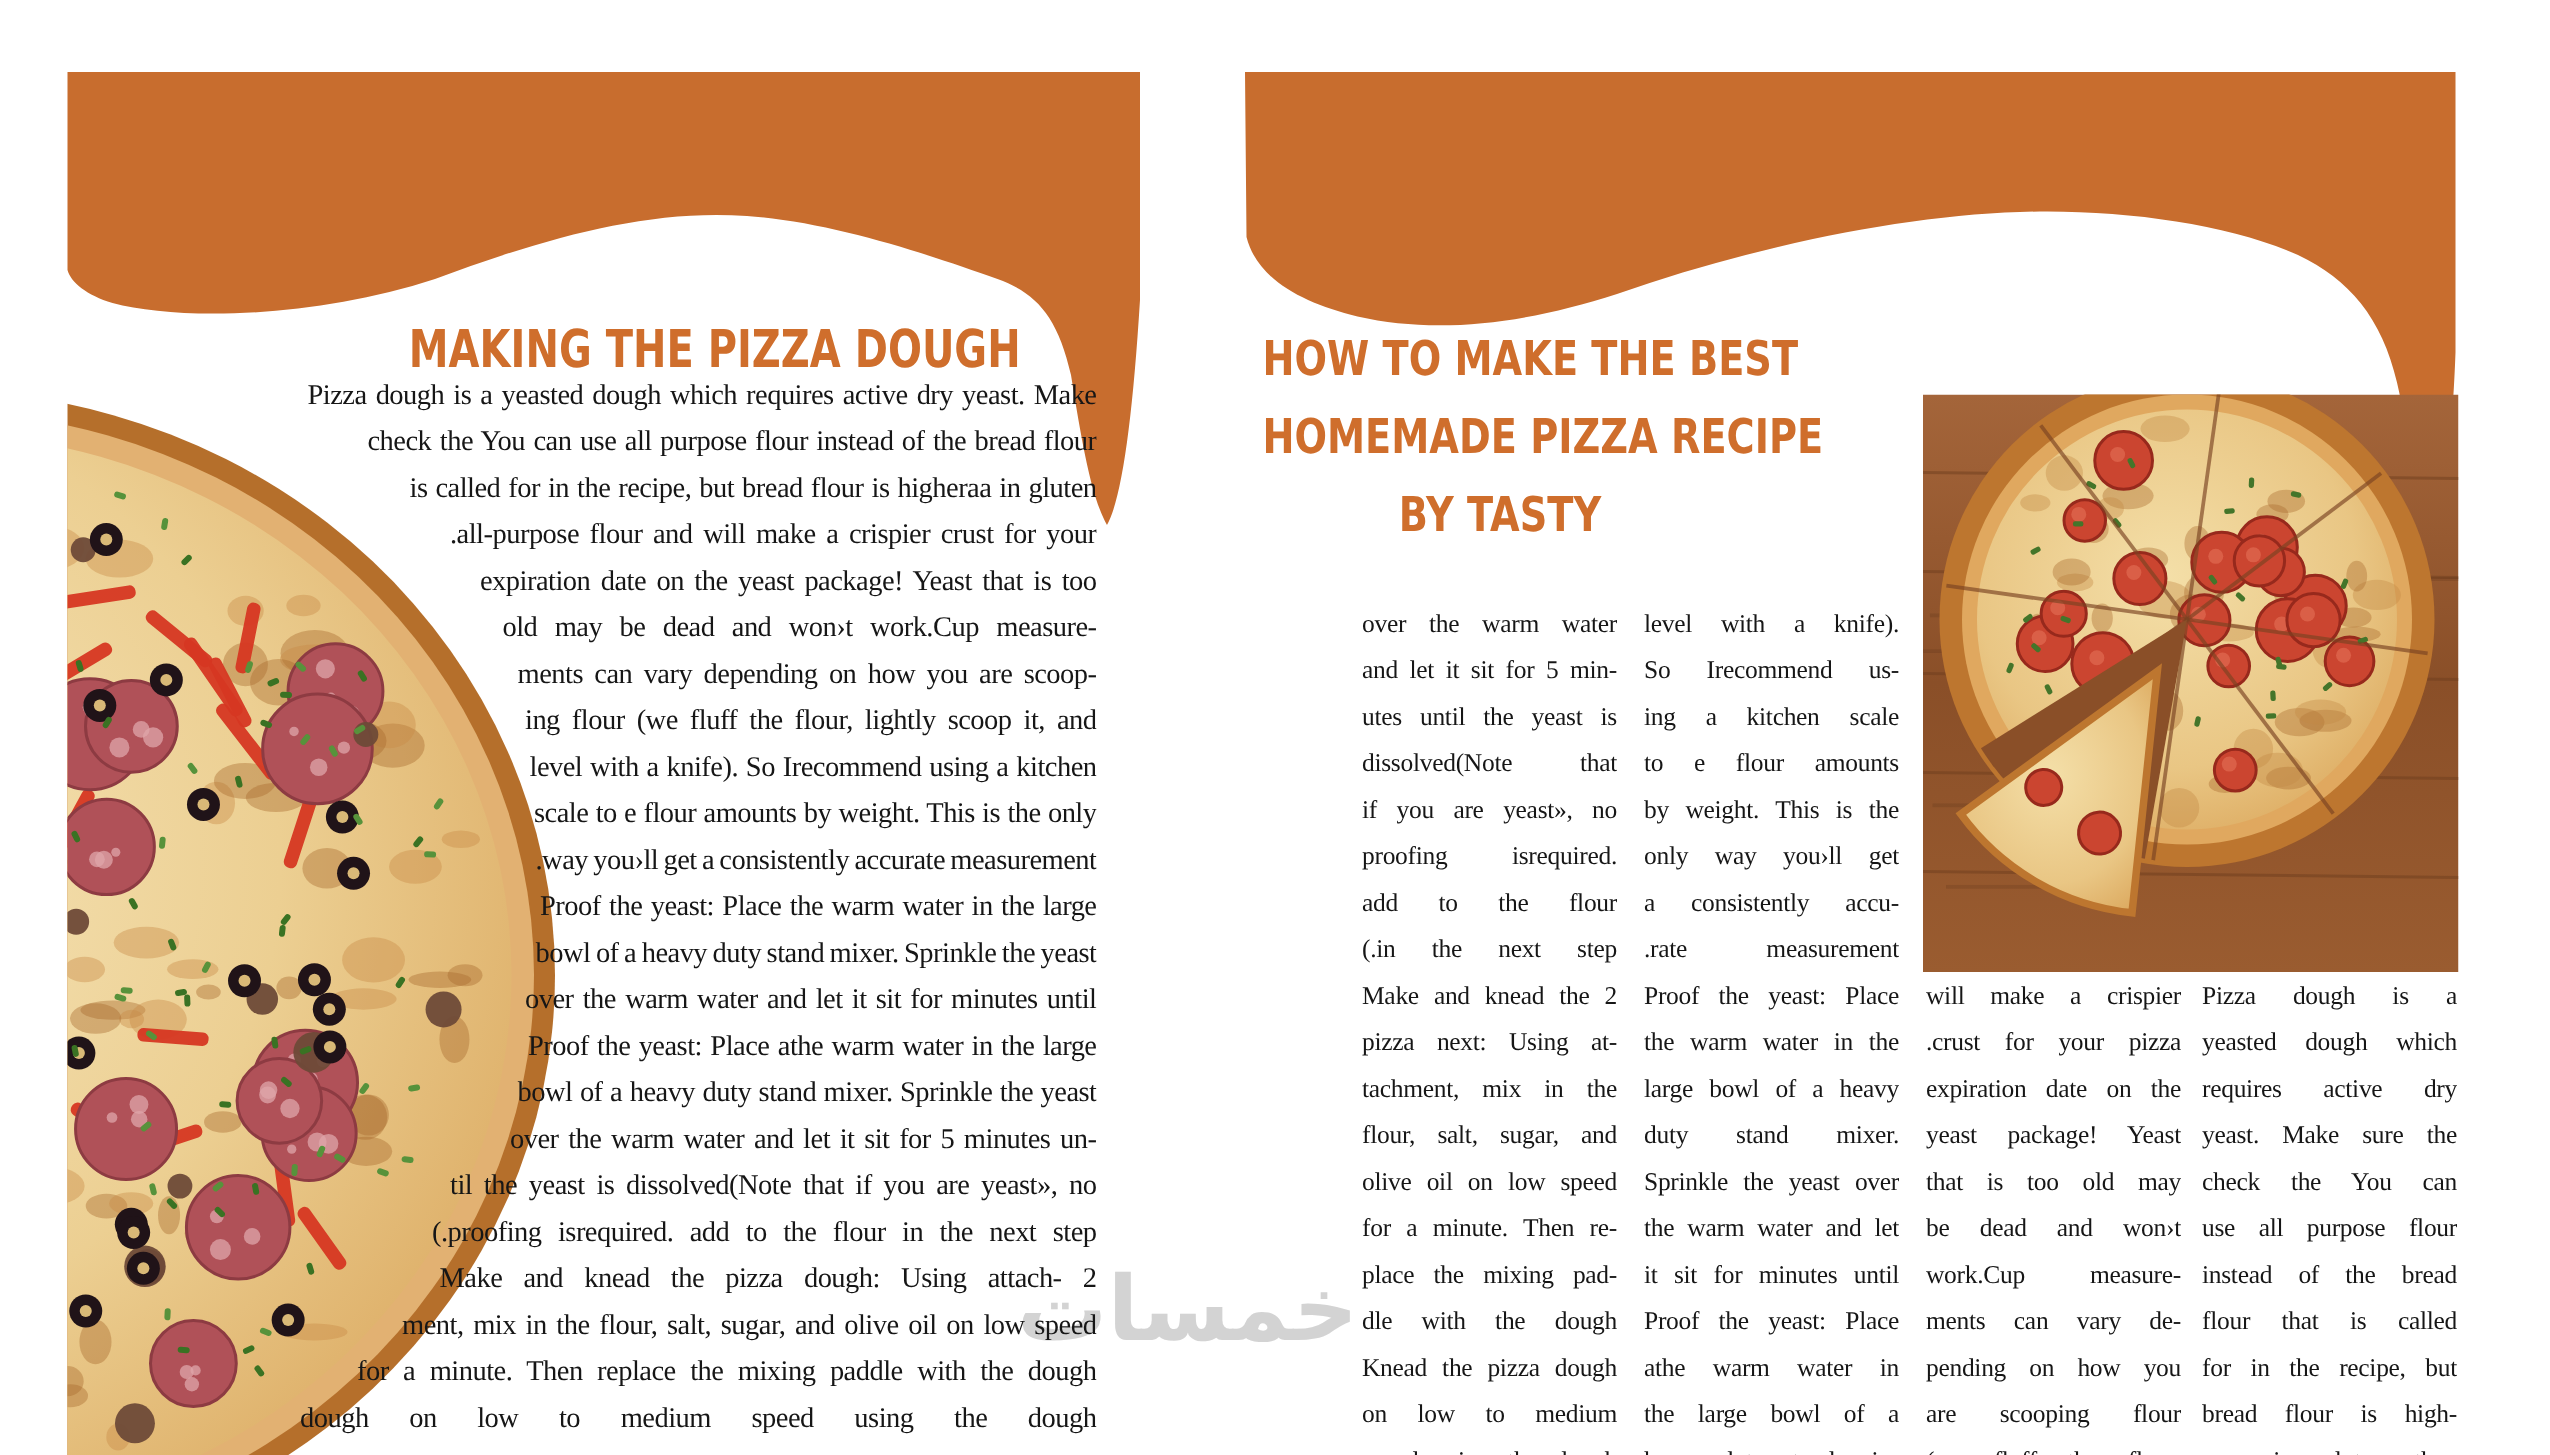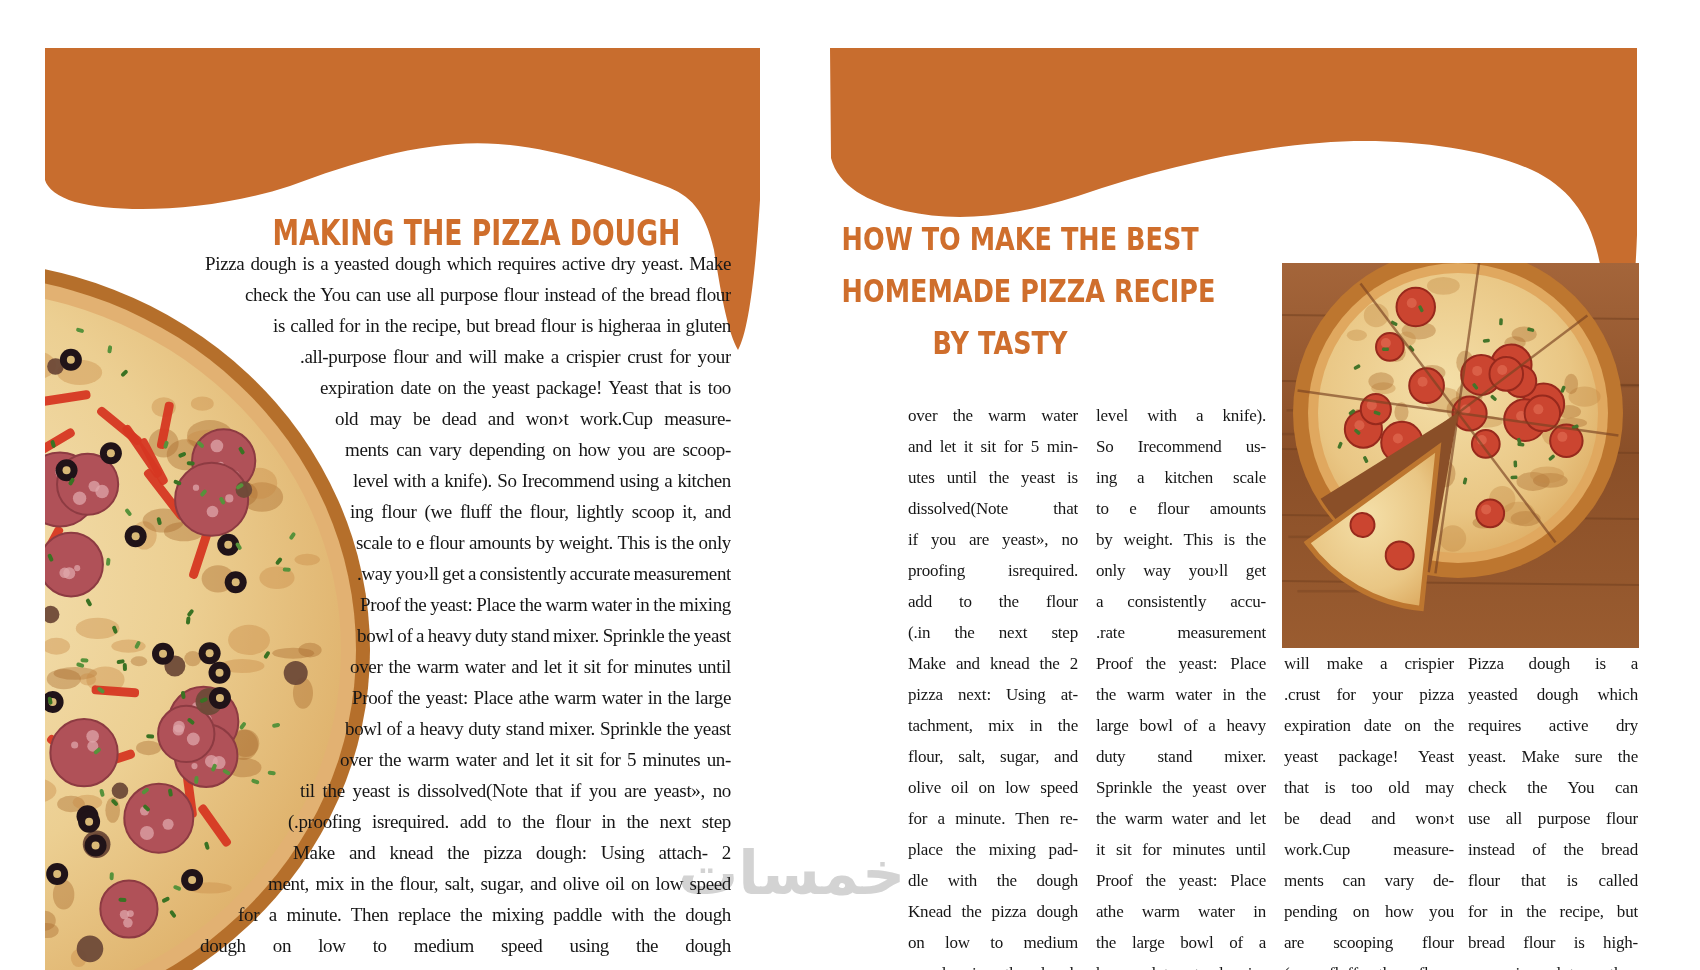--- a/index.html
+++ b/index.html
@@ -296,25 +296,25 @@
     </svg>
 
   <div id="left-body">
       <div class="bline" style="margin-left: 160px;">Pizza dough is a yeasted dough which requires active dry yeast. Make sure the</div>
       <div class="bline" style="margin-left: 200px;">check the You can use all purpose flour instead of the bread flour that</div>
       <div class="bline" style="margin-left: 228px;">is called for in the recipe, but bread flour is higheraa in gluten than</div>
       <div class="bline" style="margin-left: 255px;">.all-purpose flour and will make a crispier crust for your pizza</div>
       <div class="bline" style="margin-left: 275px;">expiration date on the yeast package! Yeast that is too</div>
       <div class="bline" style="margin-left: 290px;">old may be dead and won›t work.Cup measure-</div>
       <div class="bline" style="margin-left: 300px;">ments can vary depending on how you are scoop-</div>
+      <div class="bline" style="margin-left: 305px;">ing flour (we fluff the flour, lightly scoop it, and</div>
       <div class="bline" style="margin-left: 308px;">level with a knife). So Irecommend using a kitchen</div>
-      <div class="bline" style="margin-left: 305px;">ing flour (we fluff the flour, lightly scoop it, and</div>
       <div class="bline" style="margin-left: 311px;">scale to e flour amounts by weight. This is the only</div>
       <div class="bline" style="margin-left: 312px;">.way you›ll get a consistently accurate measurement</div>
-      <div class="bline" style="margin-left: 315px;">Proof the yeast: Place the warm water in the mixing</div>
+      <div class="bline" style="margin-left: 315px;">Proof the yeast: Place the warm water in the large</div>
       <div class="bline" style="margin-left: 312px;">bowl of a heavy duty stand mixer. Sprinkle the yeast</div>
       <div class="bline" style="margin-left: 305px;">over the warm water and let it sit for minutes until</div>
       <div class="bline" style="margin-left: 307px;">Proof the yeast: Place athe warm water in the large</div>
       <div class="bline" style="margin-left: 300px;">bowl of a heavy duty stand mixer. Sprinkle the yeast</div>
       <div class="bline" style="margin-left: 295px;">over the warm water and let it sit for 5 minutes un-</div>
       <div class="bline" style="margin-left: 255px;">til the yeast is dissolved(Note that if you are yeast», no</div>
       <div class="bline" style="margin-left: 243px;">(.proofing isrequired. add to the flour in the next step</div>
       <div class="bline" style="margin-left: 248px;">Make and knead the pizza dough: Using attach- 2</div>
       <div class="bline" style="margin-left: 223px;">ment, mix in the flour, salt, sugar, and olive oil on low speed</div>
       <div class="bline" style="margin-left: 193px;">for a minute. Then replace the mixing paddle with the dough</div>

